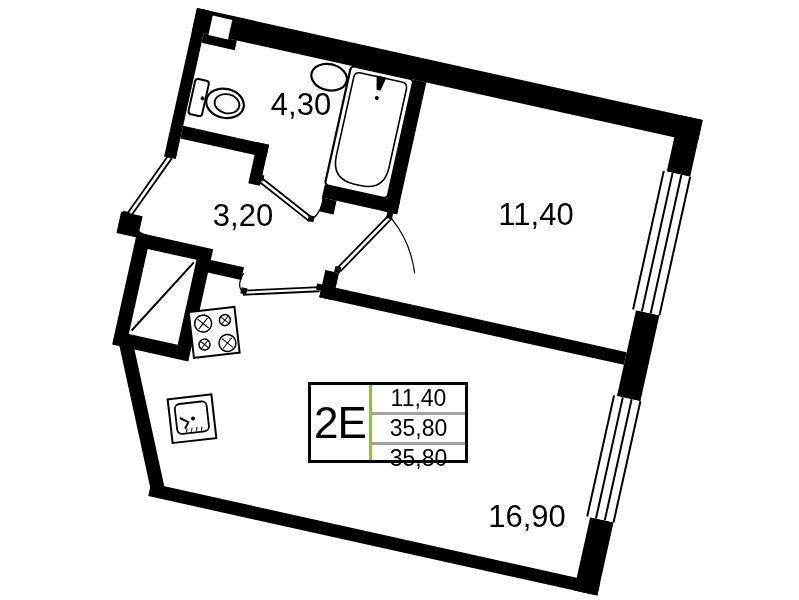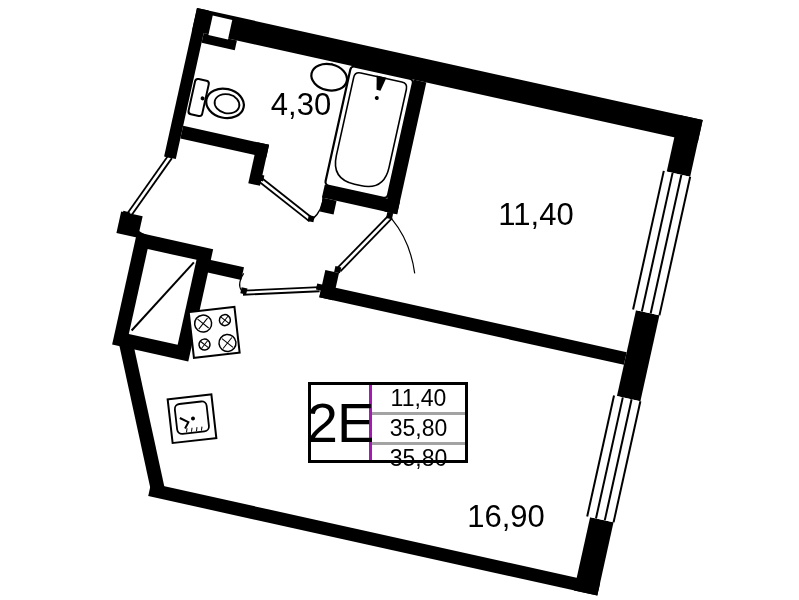--- a/index.html
+++ b/index.html
@@ -23,24 +23,24 @@
     position:absolute;
     left:308px;top:382px;
     width:160px;height:81px;
     border:3px solid #000;
     box-sizing:border-box;
     background:#fff;
     display:flex;
   }
   .info-type{
     width:61px;
-    border-right:3px solid #a21caf;
+    border-right:3px solid #84cc16;
     box-sizing:border-box;
     display:flex;align-items:center;justify-content:center;
-    font-size:56px;
+    font-size:44px;
     letter-spacing:-1px;
     color:#000;
   }
   .info-rows{flex:1;display:flex;flex-direction:column;}
   .info-row{
     flex:1;
     display:flex;align-items:center;justify-content:center;
     font-size:23px;color:#000;
   }
   .info-row + .info-row{border-top:3px solid #a3a3a3;}
@@ -171,24 +171,25 @@
         <line x1="-1" y1="9" x2="-2" y2="13" stroke-width="1"></line>
         <line x1="4" y1="9" x2="3" y2="13" stroke-width="1"></line>
         <line x1="9" y1="9" x2="8" y2="13" stroke-width="1"></line>
       </g>
 
     </g>
   </svg>
 
   <div class="area-label" style="left:301px;top:105px;">4,30</div>
 
+  <div class="area-label" style="left:243px;top:216px;">3,20</div>
 
   <div class="area-label" style="left:536px;top:215px;">11,40</div>
 
-  <div class="area-label" style="left:506px;top:517px;">16,90</div>
+  <div class="area-label" style="left:527px;top:517px;">16,90</div>
 
   <div class="info-table">
     <div class="info-type">2Е</div>
     <div class="info-rows">
       <div class="info-row">11,40</div>
       <div class="info-row">35,80</div>
       <div class="info-row">35,80</div>
     </div>
   </div>
 

